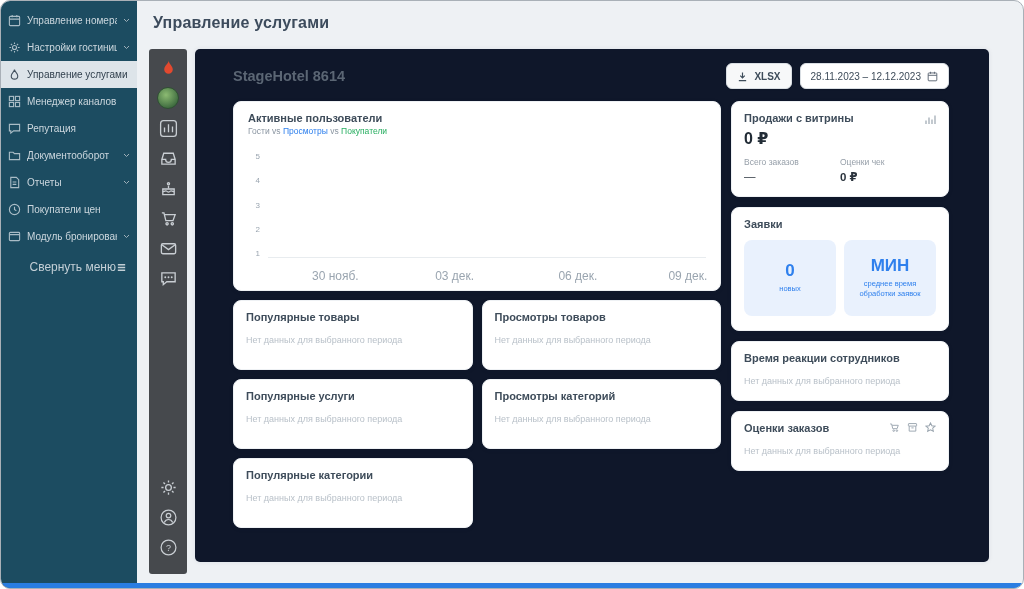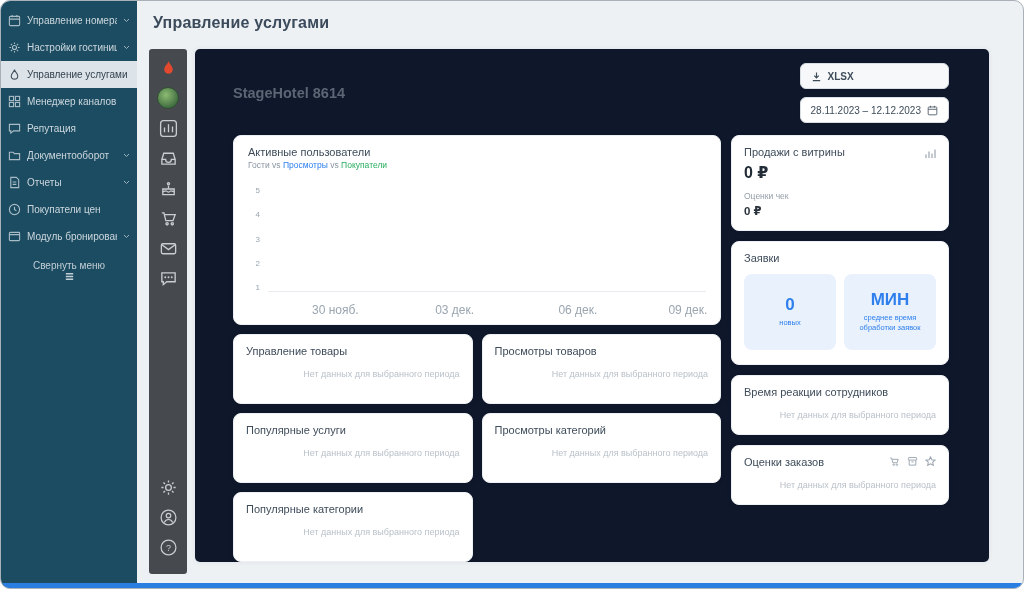--- a/index.html
+++ b/index.html
@@ -14,21 +14,21 @@
              background:#1c4c61; padding-top:6px; z-index:2; }
   .sb-item { display:flex; align-items:center; gap:6px; height:27px; padding:0 7px;
              color:#ccd7de; font-size:10px; cursor:pointer; }
   .sb-item.active { background:#dde4e9; color:#32414e; }
   .sb-ic { width:13px; height:13px; flex:0 0 13px; display:flex; color:#a9bcc6; }
   .sb-item.active .sb-ic { color:#44525f; }
   .sb-ic svg { width:13px; height:13px; stroke:currentColor; fill:none; stroke-width:1.2; }
   .sb-label { flex:1; white-space:nowrap; overflow:hidden; }
   .sb-chev { color:#9fb0ba; display:flex; }
   .sb-collapse { display:flex; justify-content:flex-end; align-items:center; 
-                 padding:10px 10px; color:#c3cfd6; font-size:10px; cursor:pointer;flex-direction:column; }
+                 padding:10px 10px; color:#c3cfd6; font-size:12px; cursor:pointer; }
   .sb-collapse svg { width:11px; height:11px; stroke:#c3cfd6; fill:none; stroke-width:1.4; }
 
   
   .main { position:absolute; left:136px; top:0; right:0; bottom:0; }
   .main-header { height:44px; display:flex; align-items:center; padding:0 16px; }
   .main-title { font-size:16px; font-weight:600; color:#3c4b5c; letter-spacing:.2px; }
   .main-body { position:absolute; top:44px; left:0; right:0; bottom:0; }
 
   
   .rail { position:absolute; left:12px; top:4px; bottom:14px; width:38px;
@@ -41,35 +41,35 @@
             background:radial-gradient(circle at 40% 35%, #8cbb72, #3e6b3f 75%);
             border:1px solid #2f4f33; cursor:pointer; }
   .rail-spacer { flex:1; }
 
   
   .panel { position:absolute; left:58px; right:34px; top:4px; bottom:26px;
            background:#0f172a; border-radius:5px; box-shadow:0 0 5px rgba(20,40,60,.08);
            padding:14px 40px 0 38px; overflow:hidden; }
   .toolbar { display:flex; align-items:center; justify-content:space-between; margin-bottom:12px; }
   .hotel-name { font-size:14.5px; font-weight:600; color:#5b6674; }
-  .toolbar-right { display:flex; gap:8px;flex-direction:column; }
+  .toolbar-right { display:flex; gap:8px; }
   .btn { display:flex; align-items:center; gap:6px; background:#fff; border:1px solid #d9dee3;
          border-radius:6px; height:26px; padding:0 10px; font-size:10px; color:#3e4c5a;
          cursor:pointer; box-shadow:0 1px 2px rgba(0,0,0,.05); }
   .btn-xlsx { background:#f7f8f9; font-weight:600; }
   .btn svg { display:block; }
 
   .dash { display:flex; gap:10px; align-items:flex-start; }
   .col-left { flex:1; min-width:0; }
   .col-right { width:218px; flex:0 0 218px; display:flex; flex-direction:column; gap:10px; }
 
   .card { background:#fff; border:1px solid #eef1f4; border-radius:8px;
           box-shadow:0 1px 4px rgba(16,30,50,.10); }
-  .card-title { font-size:11px; font-weight:400; color:#3e4c5a; }
-  .empty-text { margin-top:12px; font-size:9px; color:#b9c1c9;text-align:right; }
+  .card-title { font-size:11px; font-weight:700; color:#3e4c5a; }
+  .empty-text { margin-top:12px; font-size:9px; color:#b9c1c9; }
 
   
   .chart-card { position:relative; height:190px; padding:10px 14px; margin-bottom:9px; }
   .legend { font-size:8.5px; margin-top:2px; color:#8a95a1; }
   .legend .views  { color:#2f80ed; }
   .legend .buyers { color:#27ae60; }
   .plot { position:absolute; left:14px; right:14px; top:50px; bottom:28px; }
   .yaxis { position:absolute; left:0; top:0; bottom:4px; width:12px; display:flex;
            flex-direction:column; justify-content:space-between; font-size:8px;
            color:#9aa5b0; text-align:right; }
@@ -354,21 +354,21 @@
               <div class="xaxis">
                 <span class="xt0">30 нояб.</span>
                 <span class="xt1">03 дек.</span>
                 <span class="xt2">06 дек.</span>
                 <span class="xt3">09 дек.</span>
               </div>
             </div>
 
             <div class="grid">
               <div class="card mini-card">
-                <div class="card-title">Управление товары</div>
+                <div class="card-title">Популярные товары</div>
                 <div class="empty-text">Нет данных для выбранного периода</div>
               </div>
               <div class="card mini-card">
                 <div class="card-title">Просмотры товаров</div>
                 <div class="empty-text">Нет данных для выбранного периода</div>
               </div>
               <div class="card mini-card">
                 <div class="card-title">Популярные услуги</div>
                 <div class="empty-text">Нет данных для выбранного периода</div>
               </div>
@@ -386,20 +386,24 @@
           <div class="col-right">
             <div class="card sales-card">
               <div class="card-title">Продажи с витрины</div>
               <span class="spark-icon">
                 <svg width="13" height="13" viewBox="0 0 13 13" fill="none" stroke="currentColor" stroke-width="1.2">
                     <path d="M2 11V7.5M5 11V4.5M8 11V6.5M11 11V2.5"></path>
                   </svg>
               </span>
               <div class="sales-total">0 ₽</div>
               <div class="sales-row">
+                <div class="sales-stat">
+                  <div class="stat-label">Всего заказов</div>
+                  <div class="stat-value">—</div>
+                </div>
                 <div class="sales-stat">
                   <div class="stat-label">Оценки чек</div>
                   <div class="stat-value bold">0 ₽</div>
                 </div>
               </div>
             </div>
 
             <div class="card requests-card">
               <div class="card-title">Заявки</div>
               <div class="tiles">

